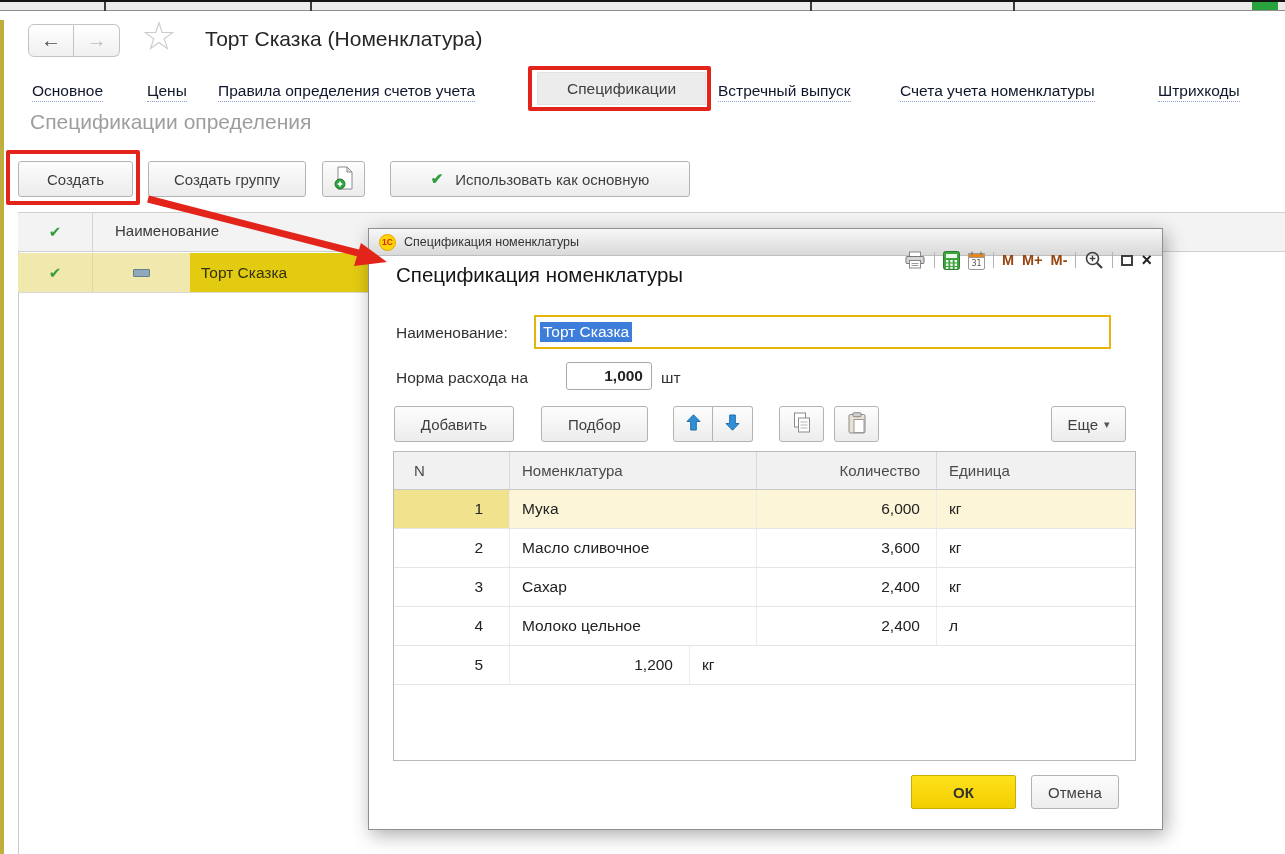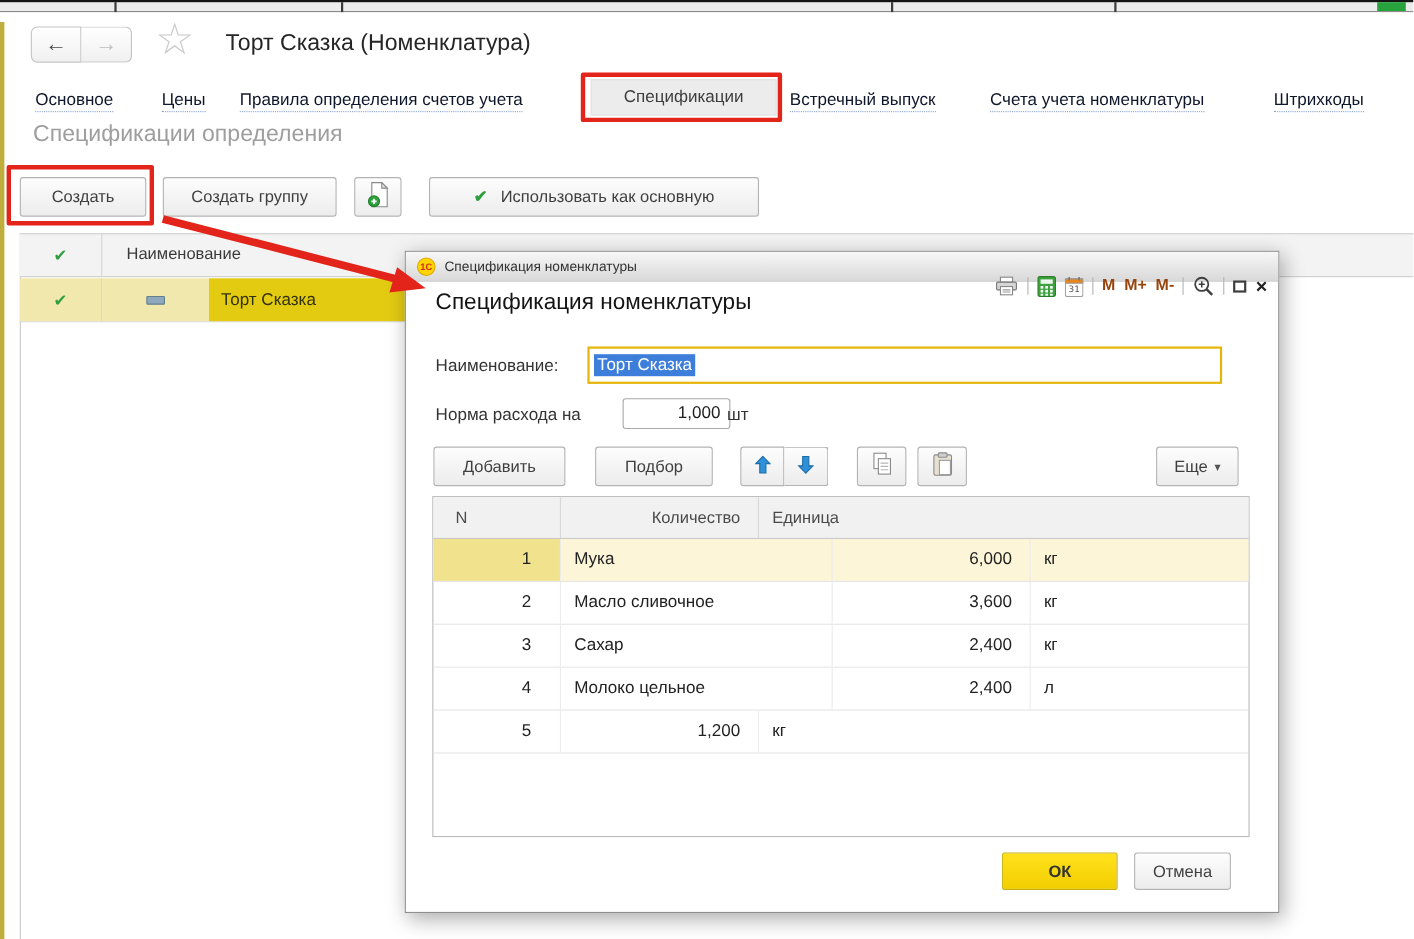--- a/index.html
+++ b/index.html
@@ -76,23 +76,23 @@
   .mem { font-size:14.5px; font-weight:bold; color:#97450f; cursor:pointer; }
   .tb-ic { display:flex; align-items:center; cursor:pointer; }
   .max-box { width:12px; height:11px; border:2px solid #3e3e3e; }
   .close-x { font-size:18px; font-weight:bold; color:#222; line-height:1; cursor:pointer; }
 
   .dlg-heading { position:absolute; left:27px; top:34px; font-size:20.5px; color:#141414; }
   .fld-label { position:absolute; font-size:15.5px; color:#333; }
   .name-input { position:absolute; left:165px; top:86px; width:577px; height:34px;
     border:2px solid #e5b509; background:#fff; display:flex; align-items:center; padding-left:4px; cursor:text; }
   .sel-text { background:#3d7edb; color:#fff; font-size:15.5px; padding:1px 3px; }
-  .norm-input { position:absolute; left:197px; top:133px; width:98px; height:28px;
+  .norm-input { position:absolute; left:197px; top:133px; width:86px; height:28px;
     border:1px solid #a9a9a9; border-radius:3px; text-align:right; padding-right:8px;
-    font-size:15.5px; color:#222; font-family:inherit; background:#fff; }
+    font-size:15.5px; color:#222; font-family:inherit; background:#fff;font-weight:bold; }
 
   .d-add  { position:absolute; left:25px;  top:177px; width:120px; height:36px; }
   .d-pick { position:absolute; left:172px; top:177px; width:107px; height:36px; }
   .d-up   { position:absolute; left:304px; top:177px; width:40px; height:36px; border-radius:3px 0 0 3px; }
   .d-down { position:absolute; left:344px; top:177px; width:40px; height:36px; border-radius:0 3px 3px 0; border-left:none; }
   .d-copy { position:absolute; left:410px; top:177px; width:45px; height:36px; }
   .d-paste{ position:absolute; left:465px; top:177px; width:45px; height:36px; }
   .d-more { position:absolute; left:682px; top:177px; width:75px; height:36px; gap:6px; }
   .dd-arrow { font-size:11px; color:#555; }
 
@@ -291,20 +291,21 @@
         </svg></span>
   </button>
   <button class="btn d-more">
     <span>Еще</span>
     <span class="dd-arrow">▾</span>
   </button>
 
   <div class="dlg-table">
     <div class="dt-header">
       <div class="c-n">N</div>
+      <div class="c-item">Номенклатура</div>
       <div class="c-qty">Количество</div>
       <div class="c-unit">Единица</div>
     </div>
     <div class="dt-row sel">
       <div class="c-n">1</div>
       <div class="c-item">Мука</div>
       <div class="c-qty">6,000</div>
       <div class="c-unit">кг</div>
     </div>
     <div class="dt-row">

